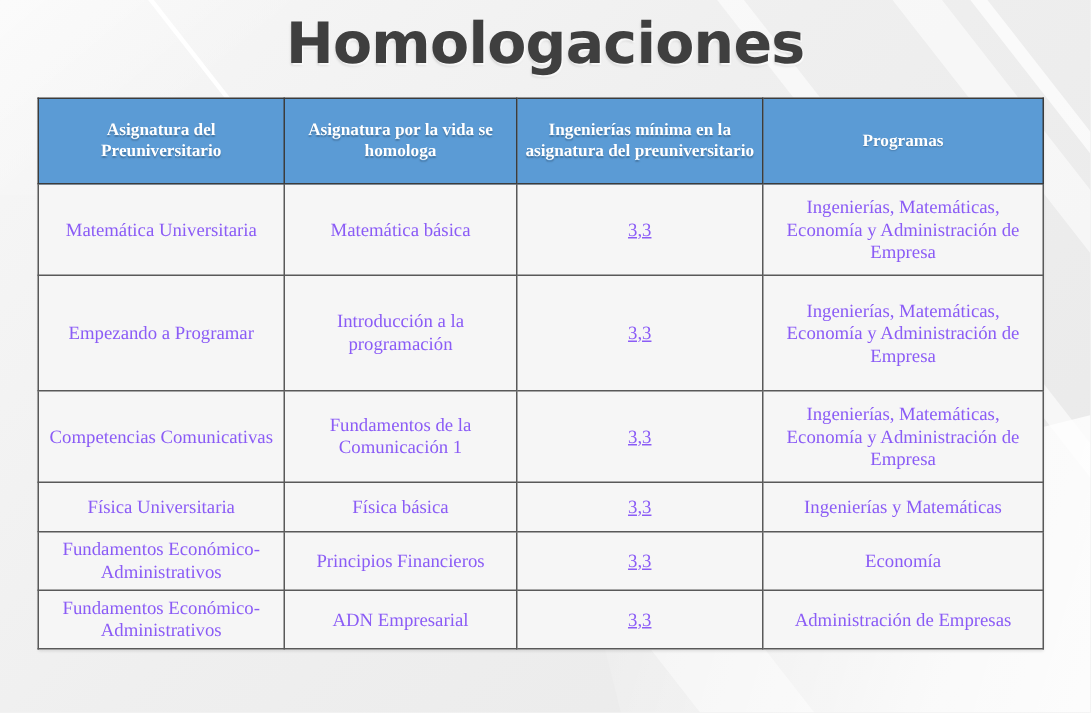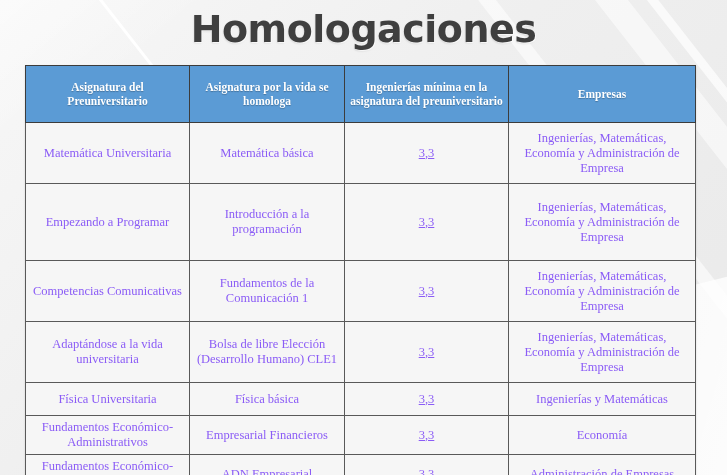--- a/index.html
+++ b/index.html
@@ -182,21 +182,21 @@
       <col class="c1">
         <col class="c2">
         <col class="c3">
         <col class="c4">
     </colgroup>
     <thead>
       <tr>
         <th>Asignatura del Preuniversitario</th>
         <th>Asignatura por la vida se homologa</th>
         <th>Ingenierías mínima en la asignatura del preuniversitario</th>
-        <th>Empresas</th>
+        <th>Programas</th>
       </tr>
     </thead>
     <tbody id="table-body">
         <tr data-row-h="med">
           <td>Matemática Universitaria</td>
           <td>Matemática básica</td>
           <td class="grade">3,3</td>
           <td>Ingenierías, Matemáticas, Economía y Administración de Empresa</td>
         </tr>
         <tr data-row-h="tall">
@@ -204,35 +204,29 @@
           <td>Introducción a la programación</td>
           <td class="grade">3,3</td>
           <td>Ingenierías, Matemáticas, Economía y Administración de Empresa</td>
         </tr>
         <tr data-row-h="med">
           <td>Competencias Comunicativas</td>
           <td>Fundamentos de la Comunicación 1</td>
           <td class="grade">3,3</td>
           <td>Ingenierías, Matemáticas, Economía y Administración de Empresa</td>
         </tr>
-        <tr data-row-h="med">
-          <td>Adaptándose a la vida universitaria</td>
-          <td>Bolsa de libre Elección (Desarrollo Humano) CLE1</td>
-          <td class="grade">3,3</td>
-          <td>Ingenierías, Matemáticas, Economía y Administración de Empresa</td>
-        </tr>
         <tr data-row-h="short">
           <td>Física Universitaria</td>
           <td>Física básica</td>
           <td class="grade">3,3</td>
           <td>Ingenierías y Matemáticas</td>
         </tr>
         <tr data-row-h="xshort">
           <td>Fundamentos Económico-Administrativos</td>
-          <td>Empresarial Financieros</td>
+          <td>Principios Financieros</td>
           <td class="grade">3,3</td>
           <td>Economía</td>
         </tr>
         <tr data-row-h="xshort">
           <td>Fundamentos Económico-Administrativos</td>
           <td>ADN Empresarial</td>
           <td class="grade">3,3</td>
           <td>Administración de Empresas</td>
         </tr>
       </tbody>

